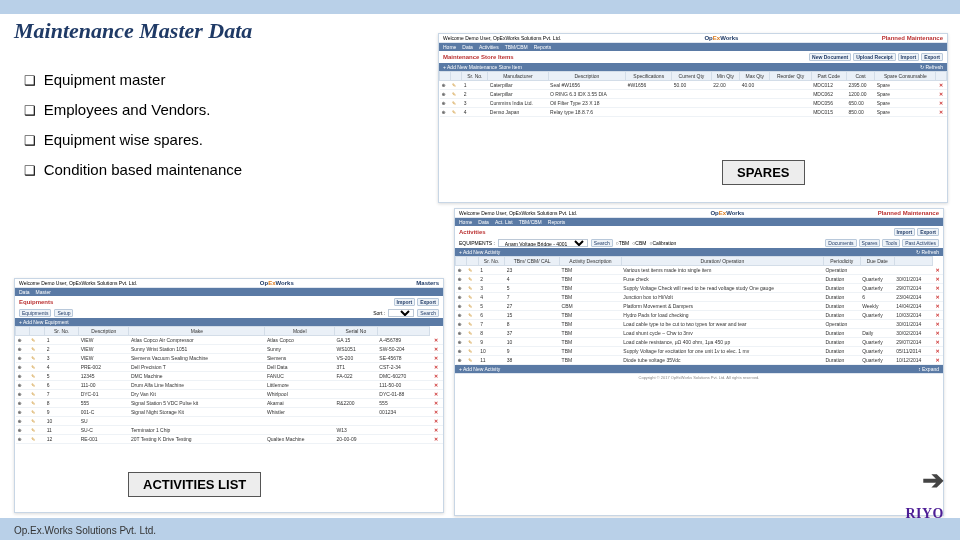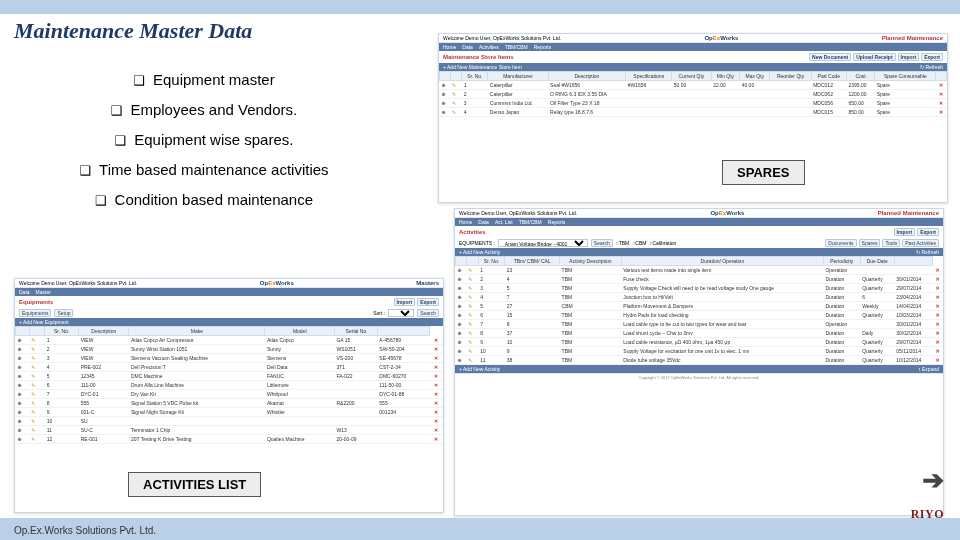--- a/index.html
+++ b/index.html
@@ -1,20 +1,20 @@
 <!DOCTYPE html>
 <html><head>
 <meta charset="utf-8">
 <style>
   * { box-sizing: border-box; margin: 0; padding: 0; }
   html, body { width: 960px; height: 540px; font-family: Verdana, Arial, sans-serif; background: #fff; overflow: hidden; }
   .slide { position: relative; width: 960px; height: 540px; }
   .blue-bar { position: absolute; left: 0; top: 0; width: 960px; height: 14px; background: #b9d0e8; }
   .title { position: absolute; left: 14px; top: 18px; font-family: "Times New Roman", serif; font-style: italic; font-weight: bold; color: #1f3a66; font-size: 22px; }
-  .bullets { position: absolute; left: 4px; top: 60px; width: 400px; text-align: center; }
+  .bullets { position: absolute; left: 24px; top: 60px; width: 400px; }
   .bullets li { list-style: none; font-size: 15px; color: #000; margin: 10px 0; line-height: 1.3; }
   .bullets li::before { content: "❑"; color: #000; margin-right: 8px; font-size: 13px; }
   .panel { position: absolute; border: 1px solid #c8d6e5; background: #fff; font-size: 5px; box-shadow: 0 1px 3px rgba(0,0,0,.15); }
   .panel .hdr-w { border-bottom: 1px solid #e0e6ef; padding: 1px 4px; display: flex; justify-content: space-between; align-items: center; }
   .panel .logo { font-size: 6px; font-weight: bold; color: #1f3a66; }
   .panel .logo b { color: #d97b1f; }
   .panel .pm { color: #b33; font-size: 6px; font-weight: bold; }
   .panel .nav { background: #5a7aa5; color: #fff; padding: 1px 4px; font-size: 5px; display: flex; gap: 6px; }
   .panel .sub { color: #b33; font-weight: bold; padding: 2px 4px; font-size: 6px; display: flex; justify-content: space-between; align-items: center; }
   .panel .btns { display: flex; gap: 2px; }
@@ -31,38 +31,37 @@
   .equip  { left: 14px;  top: 278px; width: 430px; height: 235px; }
   .acts   { left: 454px; top: 208px; width: 490px; height: 308px; }
 
   .label-box { position: absolute; background: #ededed; border: 1px solid #555; padding: 4px 14px; font-size: 13px; font-weight: bold; color: #000; }
   .lbl-spares { left: 722px; top: 160px; }
   .lbl-equip  { left: 128px; top: 472px; }
   .lbl-pm     { left: 764px; top: 468px; }
 
   .footer-bar { position: absolute; left: 0; bottom: 0; width: 960px; height: 22px; background: #b9d0e8; }
   .footer-txt { position: absolute; left: 14px; bottom: 4px; font-size: 10px; color: #333; }
-  .brand { position: absolute; right: 16px; bottom: 18px; font-family: "Times New Roman", serif; font-weight: bold; color: #7f1d1d; font-size: 12px; letter-spacing: .5px; }
+  .brand { position: absolute; right: 16px; bottom: 18px; font-family: "Times New Roman", serif; font-weight: bold; color: #4c1d95; font-size: 14px; letter-spacing: .5px; }
   .arrow { position: absolute; right: 16px; bottom: 44px; font-size: 26px; color: #444; font-weight: bold; }
 
   .filterrow { padding: 1px 4px; display: flex; gap: 3px; align-items: center; font-size: 5px; }
   .filterrow select, .filterrow .inp { border: 1px solid #bcc8d6; font-size: 5px; padding: 0 2px; background: #fff; height: 8px; }
 </style>
 </head>
 <body>
 
 <div class="slide">
   <div class="blue-bar"></div>
   <div class="title">Maintenance Master Data</div>
 
   <ul class="bullets">
     <li>Equipment master</li>
     <li>Employees and Vendors.</li>
     <li>Equipment wise spares.</li>
-    <li>Time based maintenance activities</li>
     <li>Condition based maintenance</li>
   </ul>
 
   <div class="panel spares">
     <div class="hdr-w">
       <span>Welcome Demo User, OpExWorks Solutions Pvt. Ltd.</span>
       <span class="logo"><span>Op</span><b>Ex</b><span>Works</span></span>
       <span class="pm">Planned Maintenance</span>
     </div>
     <div class="nav">

